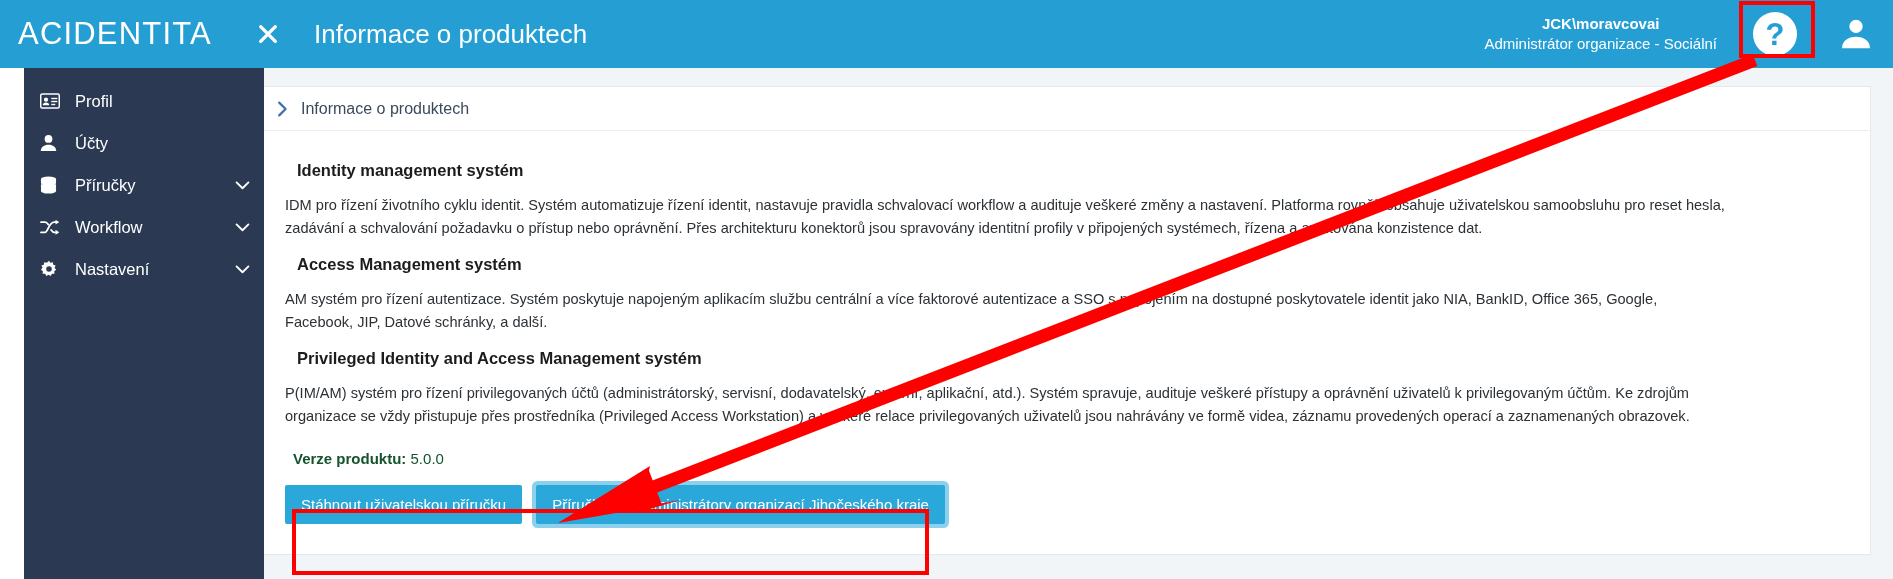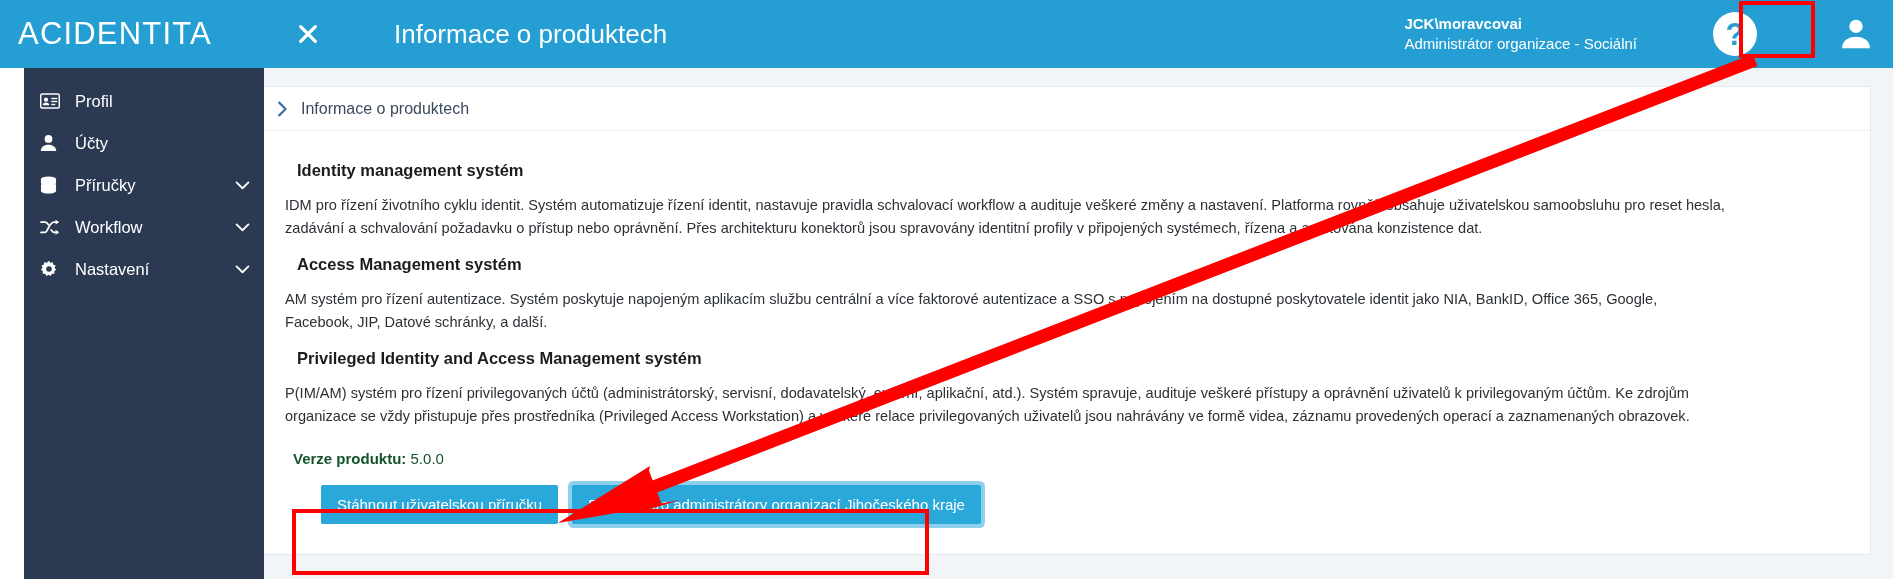--- a/index.html
+++ b/index.html
@@ -16,21 +16,20 @@
     background: #ffffff;
   }
 
   
   .topbar {
     position: absolute; left: 0; top: 0;
     width: 1893px; height: 68px;
     background: #259fd3;
     display: flex; align-items: center;
     z-index: 5;
-    gap: 40px;
   }
   .brand {
     width: 240px; height: 68px;
     display: flex; align-items: center;
     padding-left: 18px;
     color: #ffffff;
     font-size: 31px;
     letter-spacing: 1.2px;
     font-weight: 300;
   }
@@ -43,21 +42,21 @@
   .page-title {
     color: #ffffff;
     font-size: 26px;
     font-weight: 400;
     margin-left: 18px;
     white-space: nowrap;
   }
   .topbar-spacer { flex: 1 1 auto; }
   .userblock {
     color: #ffffff;
-    text-align: left;
+    text-align: center;
     line-height: 1.35;
     padding-right: 14px;
     max-width: 330px;
     overflow: hidden;
   }
   .userblock .uname { font-size: 15px; font-weight: 700; white-space: nowrap; }
   .userblock .urole { font-size: 15px; font-weight: 400; white-space: nowrap; }
   .help-wrap {
     width: 88px; height: 68px;
     display: flex; align-items: center; justify-content: center;
@@ -151,21 +150,20 @@
     font-size: 15px;
     color: #14532d;
     margin: 22px 0 0 8px;
   }
   .verze b { font-weight: 700; }
 
   .btnrow {
     display: flex; align-items: flex-end; gap: 14px;
     margin-top: 14px;
     padding: 4px 0;
-    margin-left: 36px;
   }
   .btn {
     background: #29a8d9;
     border: none;
     color: #ffffff;
     font-size: 15px;
     font-family: "Liberation Sans", sans-serif;
     padding: 11px 16px;
     cursor: pointer;
     white-space: nowrap;

